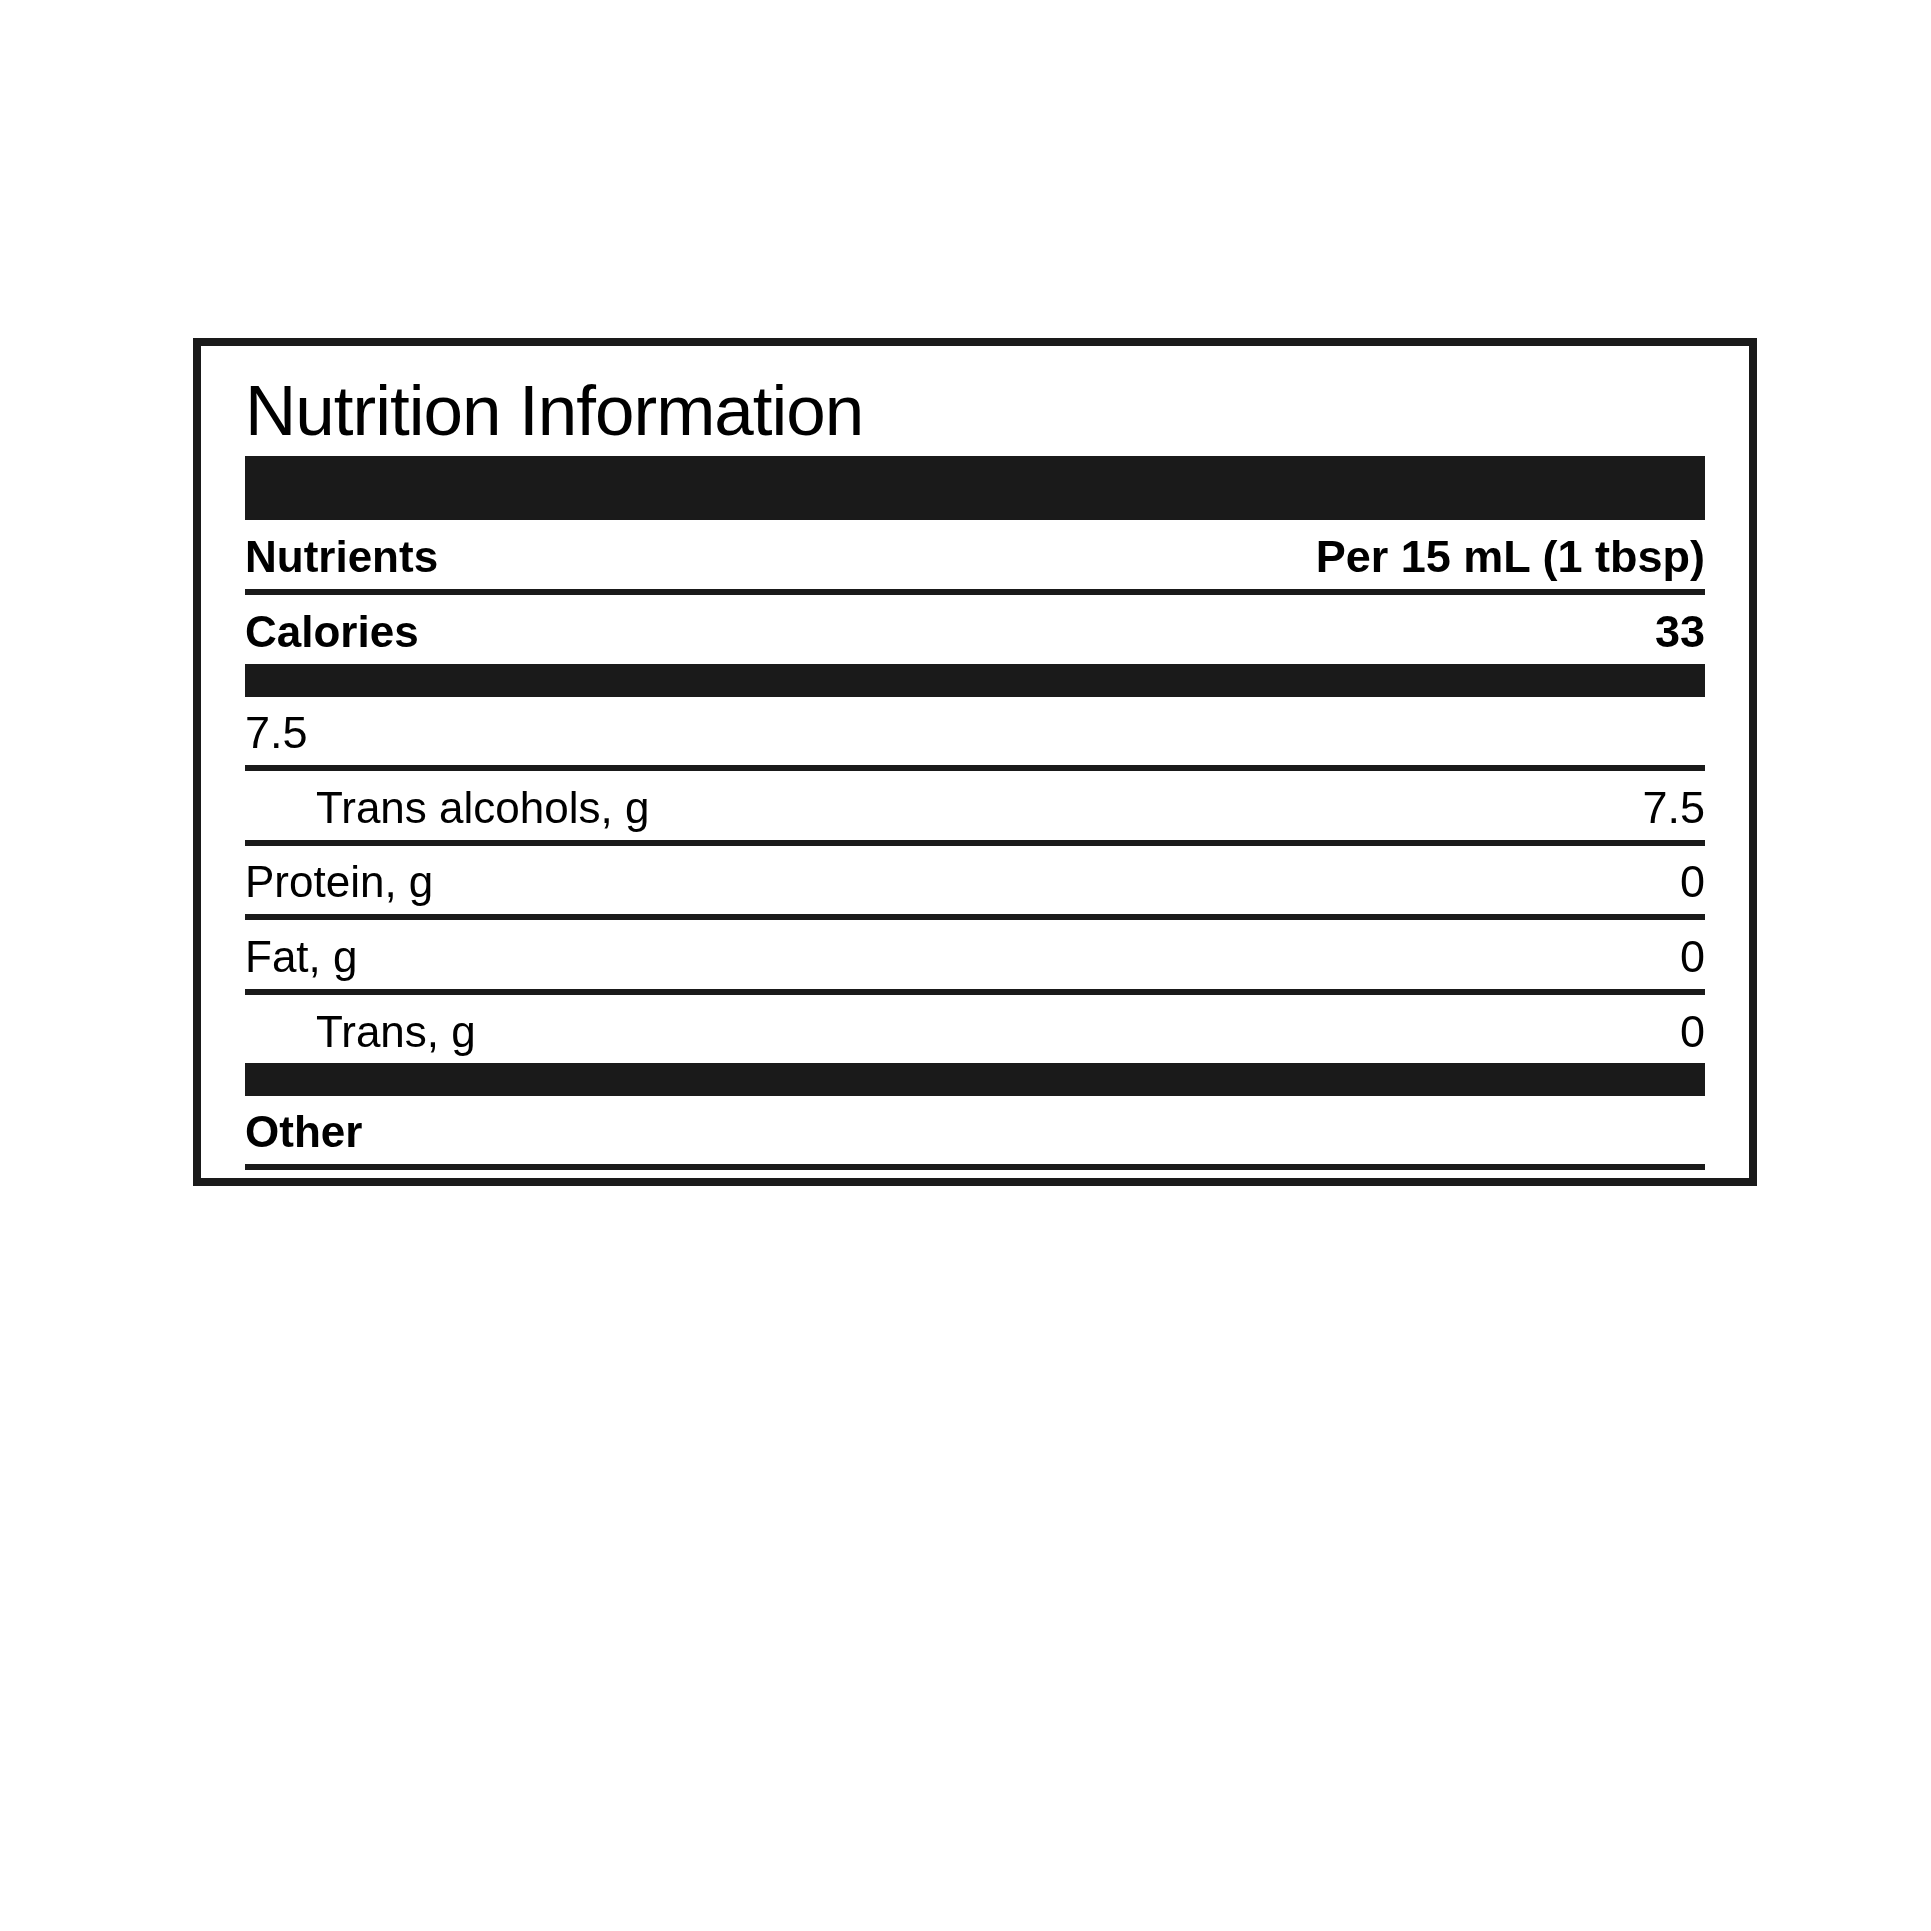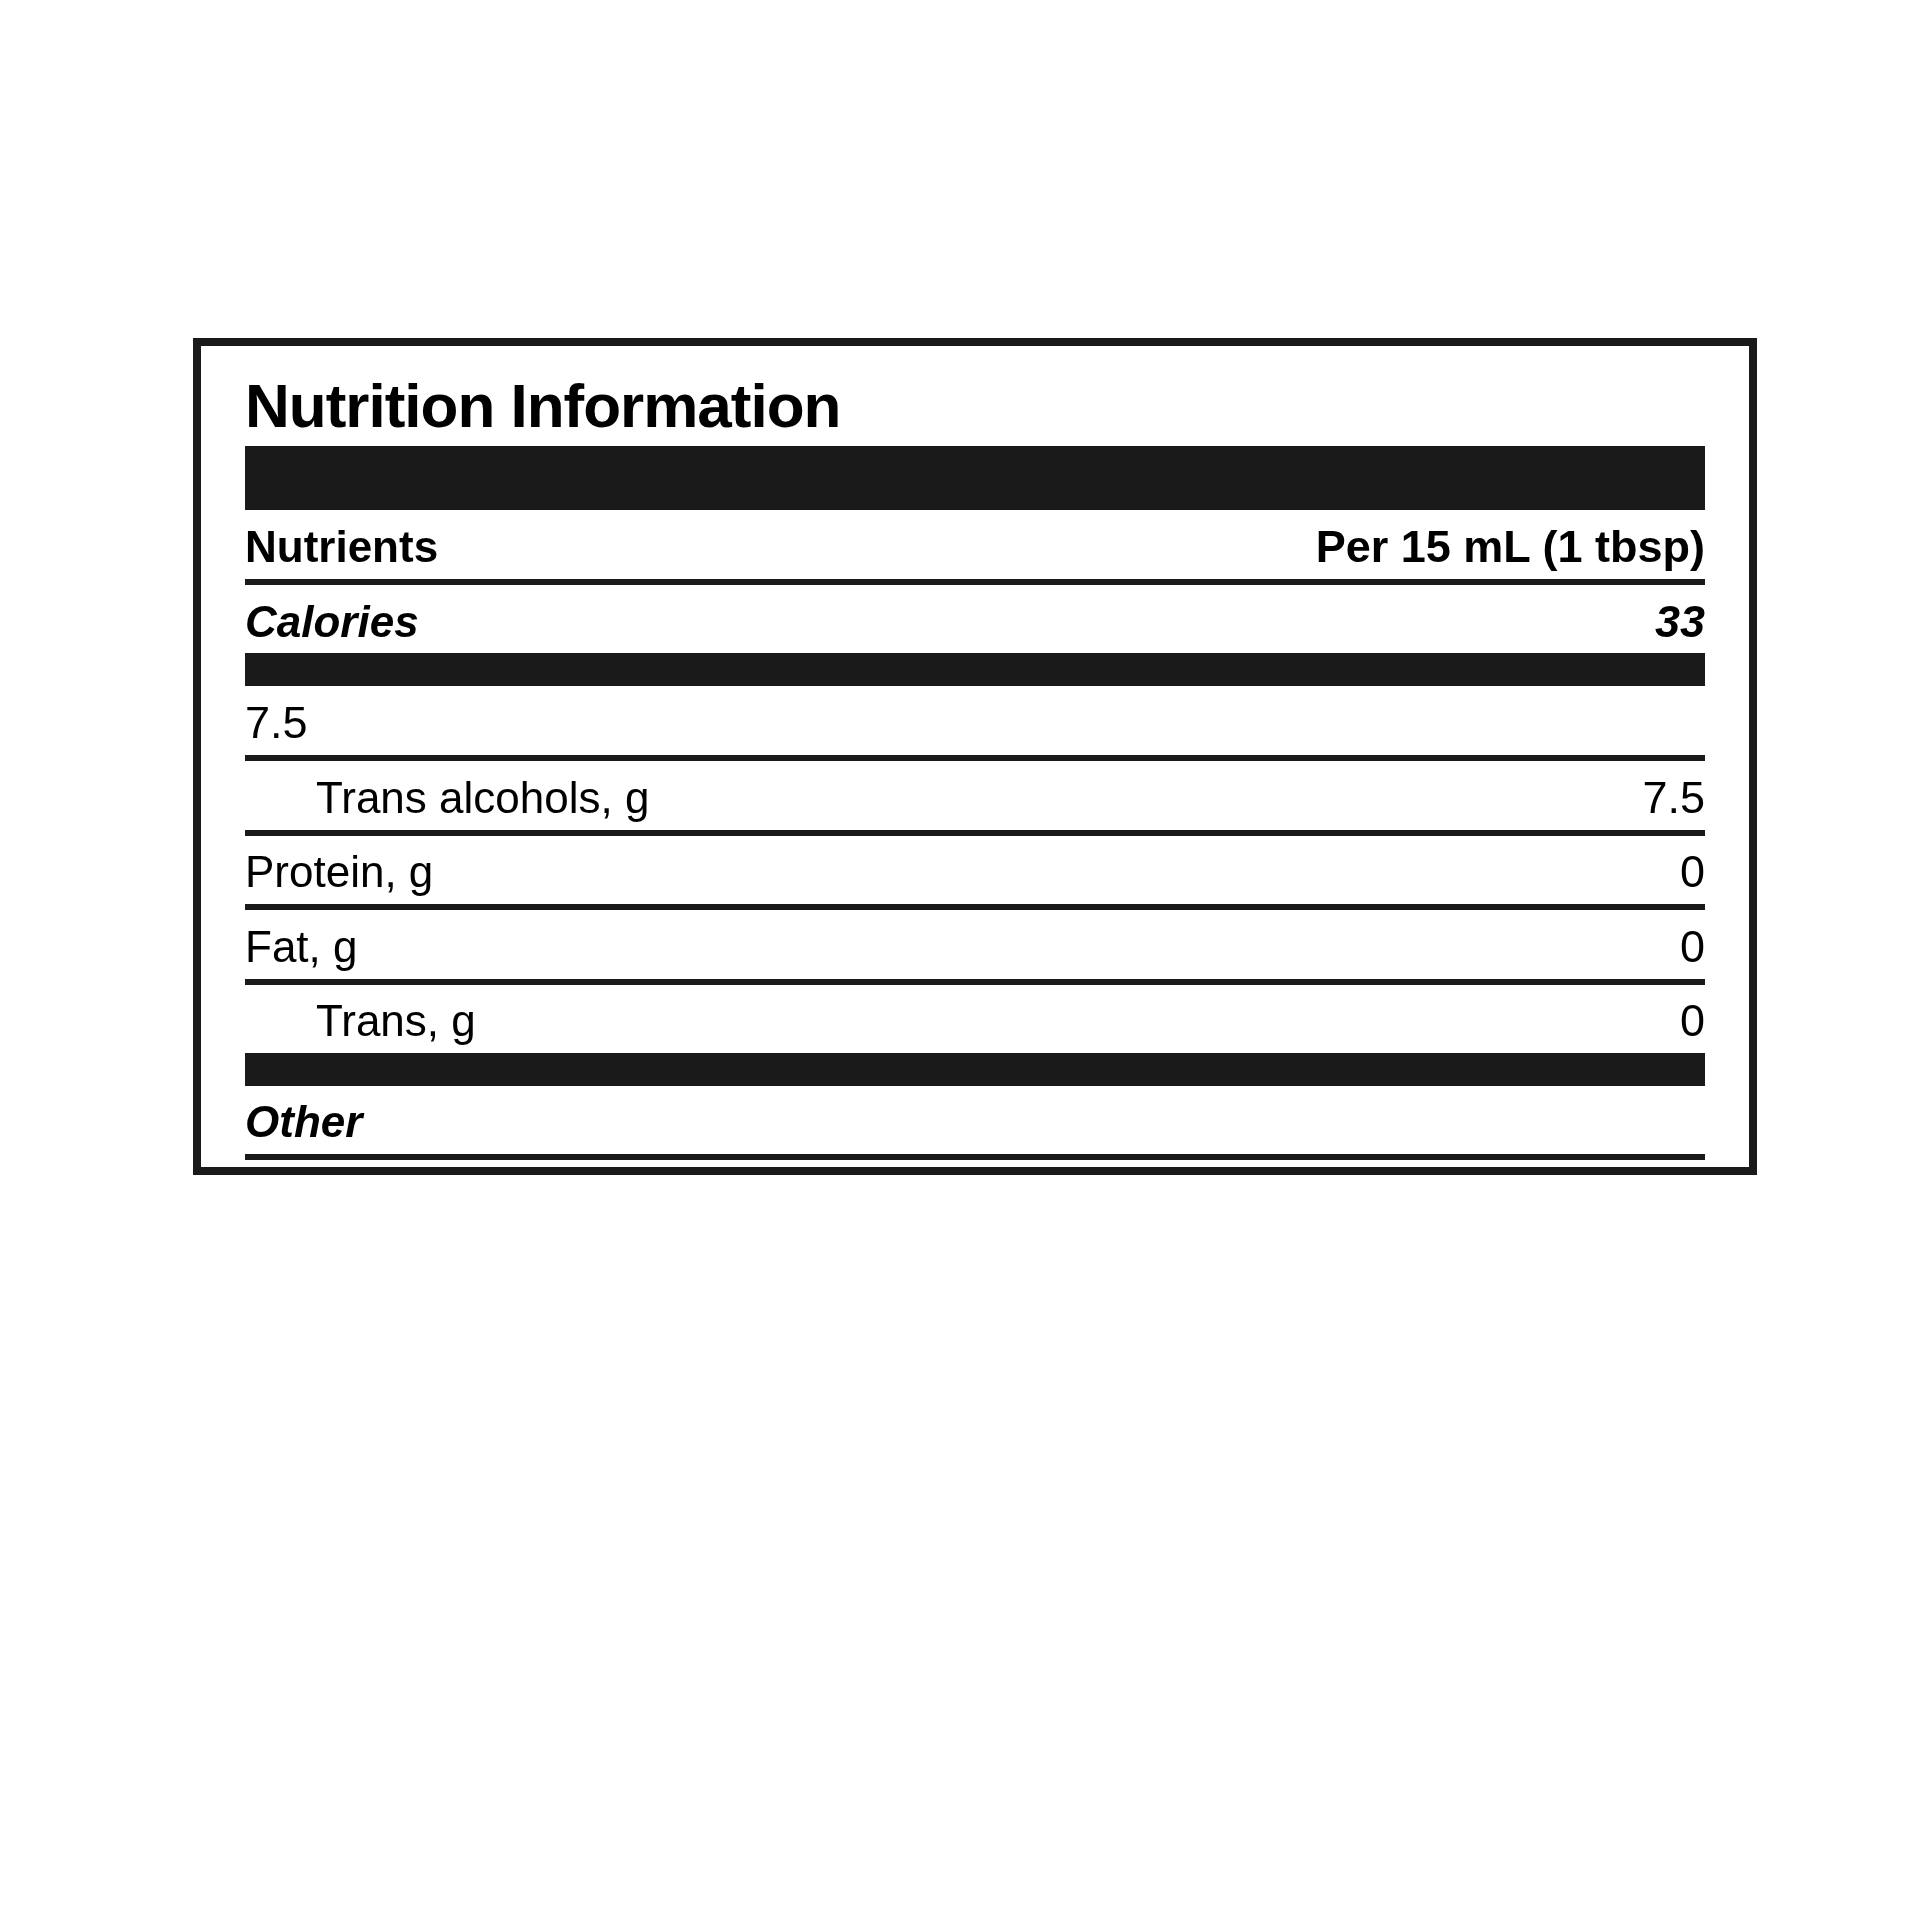--- a/index.html
+++ b/index.html
@@ -17,22 +17,22 @@
     left: 193px;
     top: 338px;
     width: 1564px;
     box-sizing: border-box;
     border: 8.7px solid #1a1a1a;
     background: #ffffff;
     padding: 15.4px 44px 7.7px 44px;
   }
 
   .title {
-    font-size: 62px;
-    font-weight: bold;
+    font-size: 71px;
+    font-weight: normal;
     line-height: 1.12;
     letter-spacing: -1px;
     padding: 9.7px 0 5.8px 0;
     white-space: nowrap;
   }
 
   .thick-bar {
     height: 64px;
     background: #1a1a1a;
     margin: 0;
@@ -63,21 +63,20 @@
   .row .value {
     font-size: 45px;
     line-height: 1.18;
     white-space: nowrap;
     text-align: right;
   }
 
   .row.bold .label,
   .row.bold .value {
     font-weight: bold;
-    font-style: italic;
   }
 
   .row.indent .label {
     padding-left: 71px;
   }
 
   .row.header .label,
   .row.header .value {
     font-weight: bold;
   }

